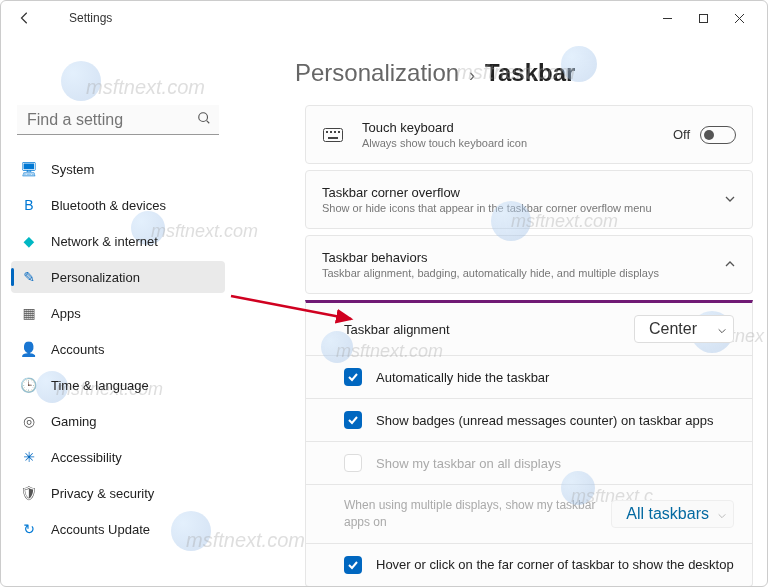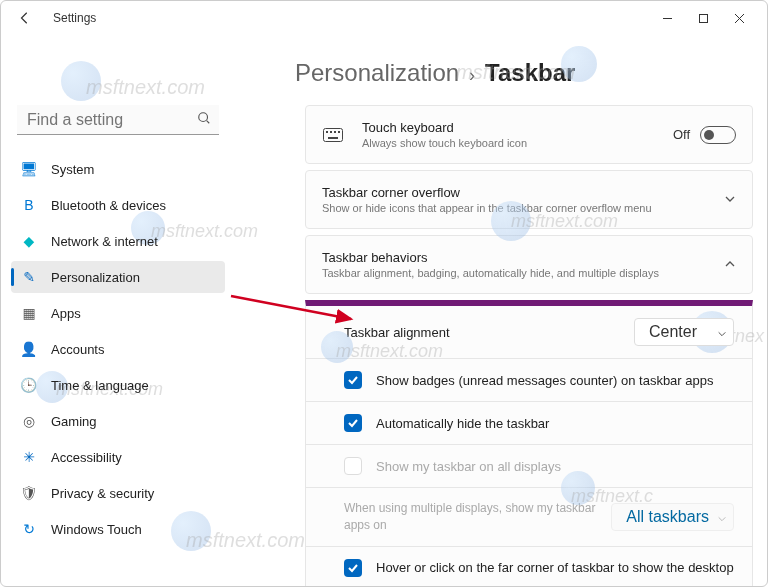--- a/index.html
+++ b/index.html
@@ -1,19 +1,19 @@
 <!DOCTYPE html>
 <html><head>
 <meta charset="utf-8">
 <style>
 * { margin:0; padding:0; box-sizing:border-box; font-family:"Segoe UI",Arial,sans-serif; }
 body { width:768px; height:587px; background:#fff; overflow:hidden; position:relative; border:1px solid #ccc; border-radius:6px; }
 .titlebar { height:34px; display:flex; align-items:center; padding:0 10px; }
 .titlebar .back-btn { width:28px; height:28px; display:flex; align-items:center; justify-content:center; border-radius:4px; }
-.titlebar .app-title { font-size:12px; margin-left:14px; color:#333; }
+.titlebar .app-title { font-size:12px; margin-left:30px; color:#333; }
 .titlebar .spacer { flex:1; }
 .win-btn { width:36px; height:28px; display:flex; align-items:center; justify-content:center; }
 .win-btn svg { stroke:#333; }
 .body-wrap { display:flex; height:calc(100% - 34px); }
 .sidebar { width:234px; padding:0 10px 0 10px; }
 .search-box { position:relative; margin:70px 6px 18px 6px; }
 .search-box input { width:100%; height:30px; padding:4px 30px 4px 10px; border:none; border-bottom:1px solid #999; background:#fafafa; font-size:16px; outline:none; }
 .search-box .search-ic { position:absolute; right:8px; top:6px; color:#555; }
 .nav-item { display:flex; align-items:center; height:32px; padding:0 10px; font-size:13px; color:#222; border-radius:4px; cursor:pointer; margin-bottom:4px; position:relative; }
 .nav-item .ic { width:16px; height:16px; margin-right:14px; display:flex; align-items:center; justify-content:center; font-size:14px;}
@@ -27,21 +27,21 @@
 .card { border:1px solid #e6e6e6; border-radius:4px; background:#fcfcfc; padding:14px 16px; margin-bottom:6px; display:flex; align-items:center; }
 .card-ic { width:22px; margin-right:18px; display:flex; align-items:center; justify-content:center;}
 .card-body { flex:1; }
 .card-title { font-size:13px; color:#222; }
 .card-sub { font-size:11px; color:#777; margin-top:2px;}
 .card-right { display:flex; align-items:center; gap:10px;justify-content:flex-end; }
 .toggle { width:36px; height:18px; border-radius:10px; border:1px solid #555; position:relative; }
 .toggle::after { content:""; position:absolute; left:3px; top:3px; width:10px; height:10px; border-radius:50%; background:#555; }
 .chev { color:#555;}
 .subcard { border:1px solid #e6e6e6; border-top:none; border-radius:0; background:#fcfcfc; padding:12px 18px 12px 38px; display:flex; align-items:center; font-size:13px; color:#222;}
-.subcard.first { border-top:6px solid #701a75;}
+.subcard.first { border-top:3px solid #701a75;}
 .dd { border:1px solid #ddd; border-radius:4px; padding:4px 24px 4px 14px; font-size:16px; color:#333; position:relative; min-width:100px; background:#fff;}
 .dd .chv { position:absolute; right:6px; top:6px;}
 .chk { width:18px; height:18px; border-radius:4px; margin-right:14px; display:flex; align-items:center; justify-content:center; flex-shrink:0;}
 .chk.on { background:#0067c0; }
 .chk.off { border:1px solid #bbb; background:#fff;}
 .chk.on svg { stroke:#fff; }
 .disabled { color:#aaa;}
 .subcard.disabled .chk.off { border-color:#ddd;}
 .sel-wrap { flex:1; display:flex; align-items:center; gap:14px;}
 .multi-label { flex:1; font-size:12px; line-height:1.4;}
@@ -144,21 +144,21 @@
         <div class="nav-item">
           <span class="ic" style="color:#0067c0">✳</span>
           <span>Accessibility</span>
         </div>
         <div class="nav-item">
           <span class="ic" style="color:#555">🛡</span>
           <span>Privacy &amp; security</span>
         </div>
         <div class="nav-item">
           <span class="ic" style="color:#0078d4">↻</span>
-          <span>Windows Touch</span>
+          <span>Accounts Update</span>
         </div>
       </div>
   </div>
 
   <div class="main">
     <div class="crumb">
       <span class="p1">Personalization</span>
       <span class="sep">›</span>
       <span class="p2">Taskbar</span>
     </div>
@@ -219,30 +219,30 @@
             </svg></span>
       </div>
     </div>
 
     <div class="subcard">
       <div class="chk on">
           <svg width="12" height="12" viewBox="0 0 12 12" fill="none">
             <path d="M2 6l3 3 5-6" stroke-width="2"></path>
           </svg>
         </div>
-      <span>Show badges (unread messages counter) on taskbar apps</span>
+      <span>Automatically hide the taskbar</span>
     </div>
 
     <div class="subcard">
       <div class="chk on">
           <svg width="12" height="12" viewBox="0 0 12 12" fill="none">
             <path d="M2 6l3 3 5-6" stroke-width="2"></path>
           </svg>
         </div>
-      <span>Automatically hide the taskbar</span>
+      <span>Show badges (unread messages counter) on taskbar apps</span>
     </div>
 
     <div class="subcard disabled">
       <div class="chk off"></div>
       <span>Show my taskbar on all displays</span>
     </div>
 
     <div class="subcard disabled" style="padding-left:38px;">
       <div class="sel-wrap">
         <span class="multi-label">When using multiple displays, show my taskbar apps on</span>

